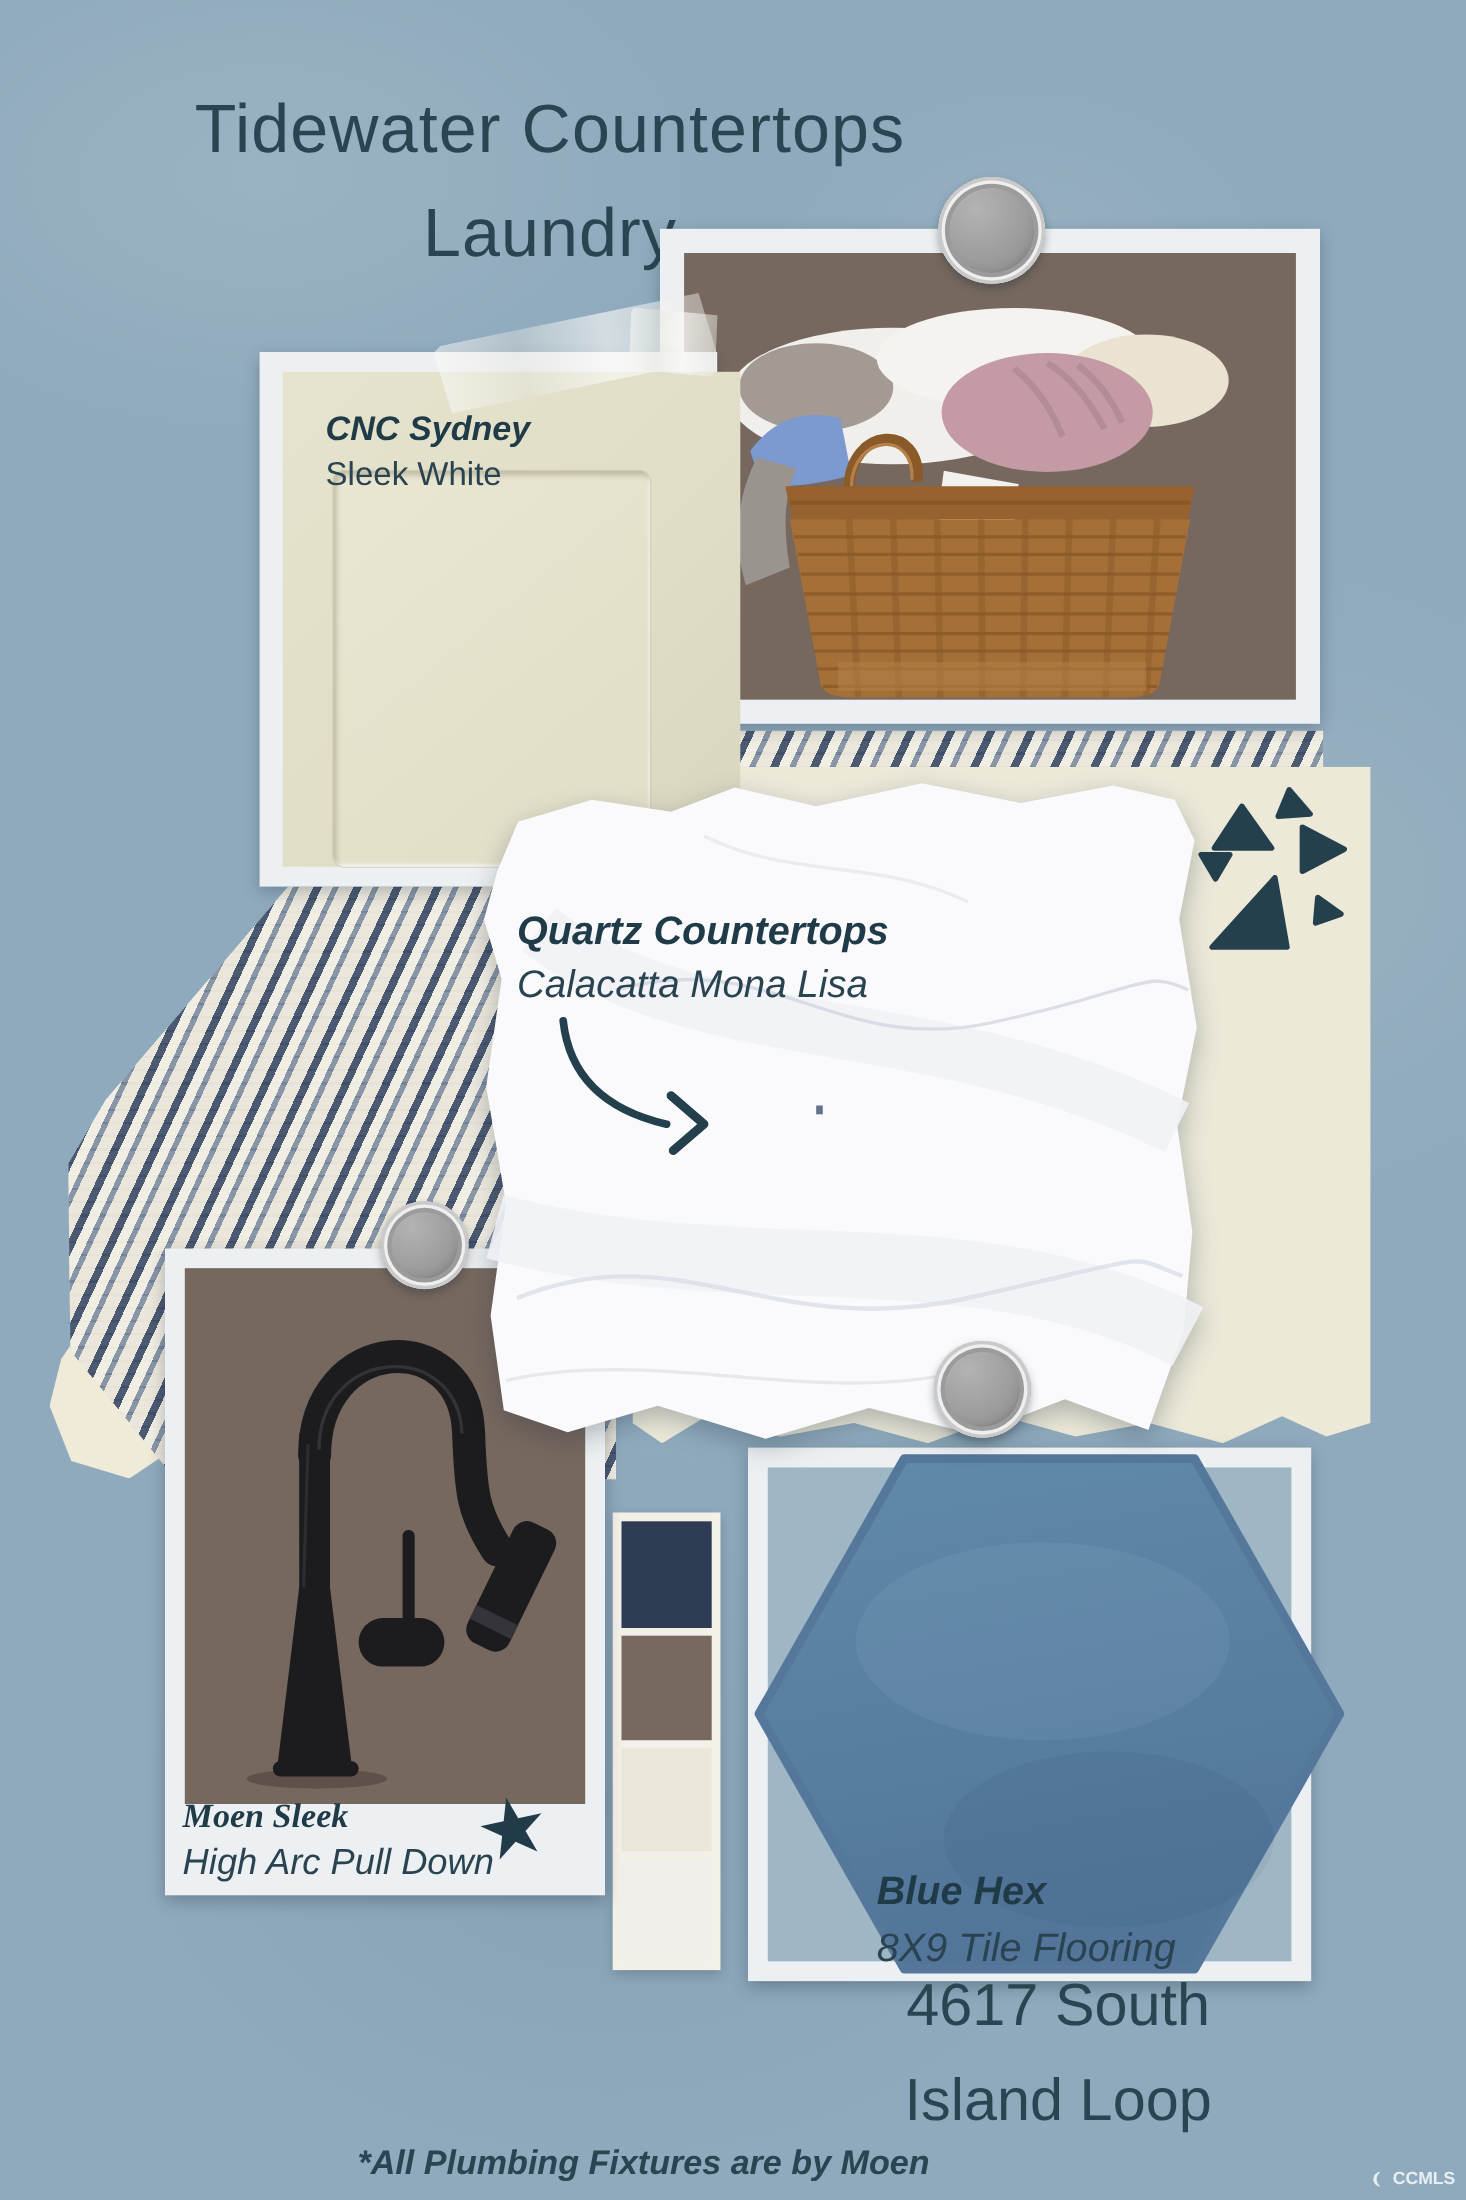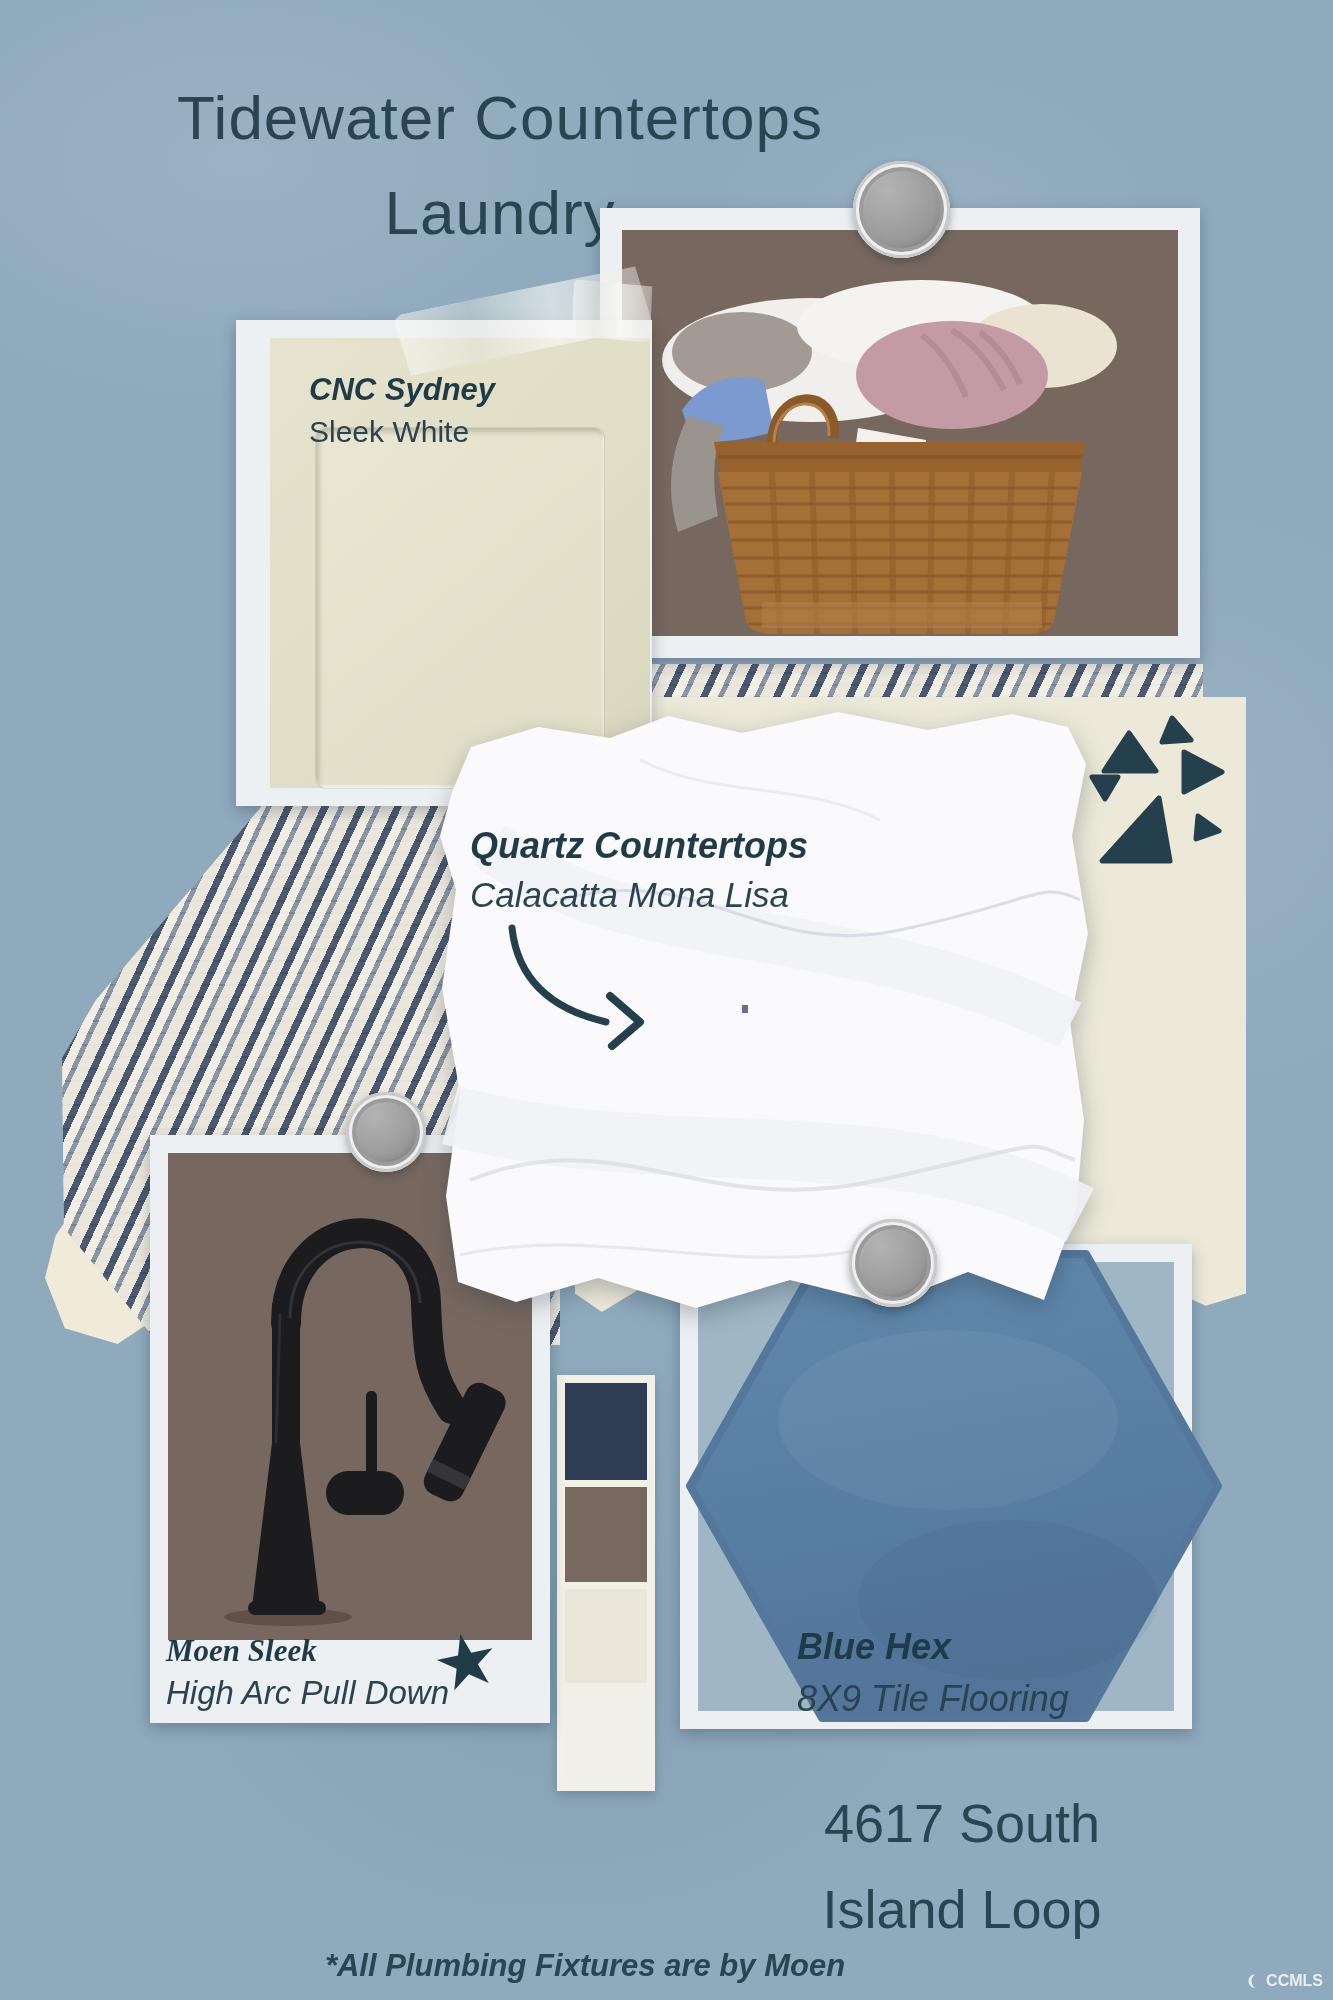--- a/index.html
+++ b/index.html
@@ -47,22 +47,22 @@
   .paper-cream{left:575px;top:697px;width:671px;height:615px;background:#ECE9D9;z-index:2;
     box-shadow:0 -4px 0 rgba(250,248,240,.9), 0 -7px 0 rgba(205,200,182,.55), 0 6px 12px rgba(25,40,55,.18);
     clip-path:polygon(0 0,100% 0,100% 97%,94% 99%,88% 96%,80% 100%,70% 97%,60% 99%,
       50% 96%,40% 100%,30% 97%,20% 99%,10% 96%,4% 100%,0 97%);}
   .confetti{position:absolute;right:12px;top:18px;}
   
   .basket-card{left:600px;top:208px;width:600px;height:450px;z-index:2;}
   .basket-photo{position:absolute;left:22px;top:22px;width:556px;height:406px;background:#77685F;overflow:hidden;}
   
   .cnc-card{left:236px;top:320px;width:416px;height:486px;z-index:3;}
-  .cnc-photo{position:absolute;left:34px;top:18px;width:380px;height:450px;
-    background:linear-gradient(135deg,#E6E3CE 0%,#E1DEC7 55%,#D9D6BF 100%);}
+  .cnc-photo{position:absolute;left:21px;top:18px;width:380px;height:450px;
+    background:linear-gradient(135deg,#E6E3CE 0%,#E1DEC7 55%,#D9D6BF 100%);padding-left:36px;}
   .cnc-panel{position:absolute;left:46px;top:90px;width:288px;height:360px;border-radius:10px;
     background:linear-gradient(140deg,#E9E6D1,#E3E0CA 70%);
     box-shadow:inset 3px 4px 5px rgba(120,115,88,.35), inset -1px -2px 3px rgba(255,255,255,.75),
                0 0 0 1px rgba(160,155,125,.25);}
   .cnc-label{position:absolute;left:39px;top:34px;}
   .cnc-label .label-name{font-size:31px;}
   .cnc-label .label-finish{font-size:30px;margin-top:7px;}
   
   .quartz{left:430px;top:695px;width:665px;height:625px;z-index:4;}
   .quartz svg{filter:drop-shadow(0 8px 12px rgba(30,45,60,.30));}
@@ -76,21 +76,21 @@
   .moen-label .label-name{font-size:31px;font-family:Liberation Serif, serif;}
   .moen-label .label-finish{font-size:33px;margin-top:5px;}
   .star{position:absolute;left:283px;top:490px;font-size:74px;color:#223B49;
         transform:rotate(-12deg);line-height:74px;}
   
   .strip{left:557px;top:1375px;width:98px;height:416px;background:#F3F0E7;z-index:2;
          box-shadow:0 4px 10px rgba(25,40,55,.22);
          display:flex;flex-direction:column;gap:7px;padding:8px;box-sizing:border-box;}
   .swatch{width:100%;}
   
-  .hex-card{left:680px;top:1244px;width:512px;height:485px;z-index:3;}
+  .hex-card{left:680px;top:1316px;width:512px;height:485px;z-index:3;}
   .hex-mat{position:absolute;left:18px;top:18px;width:476px;height:449px;background:#9FB6C4;}
   .hex-shape{position:absolute;left:-32px;top:-4px;}
   .hex-label{position:absolute;left:117px;top:382px;z-index:2;}
   .hex-label .label-name{font-size:36px;}
   .hex-label .label-finish{font-size:36px;margin-top:10px;}
   .torn-tan{left:770px;top:1240px;width:190px;height:30px;background:#E3DABE;z-index:2;
     clip-path:polygon(0 100%,6% 20%,22% 45%,40% 10%,58% 40%,76% 5%,92% 35%,100% 100%);}
   
   .tape{background:linear-gradient(90deg,rgba(250,250,247,.55),rgba(228,228,222,.40) 30%,
         rgba(252,252,249,.62) 62%,rgba(233,233,227,.46));

